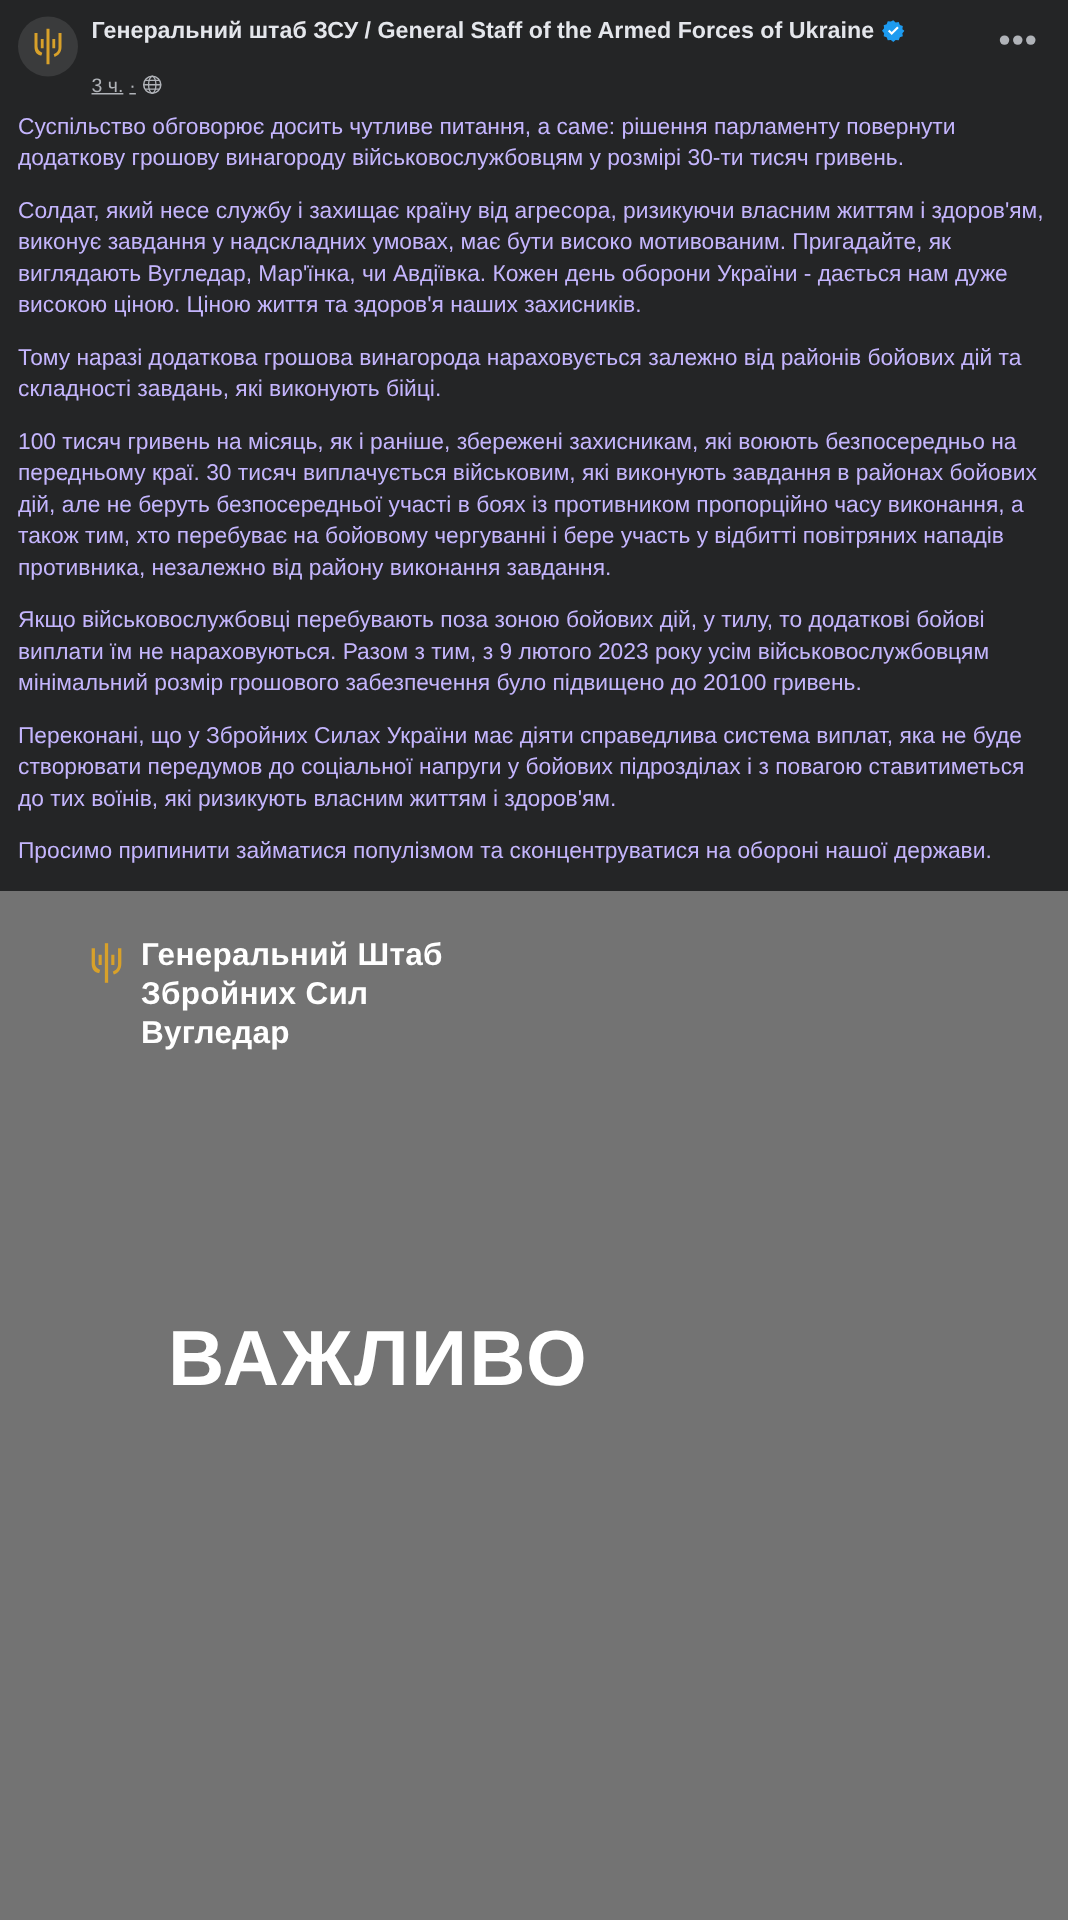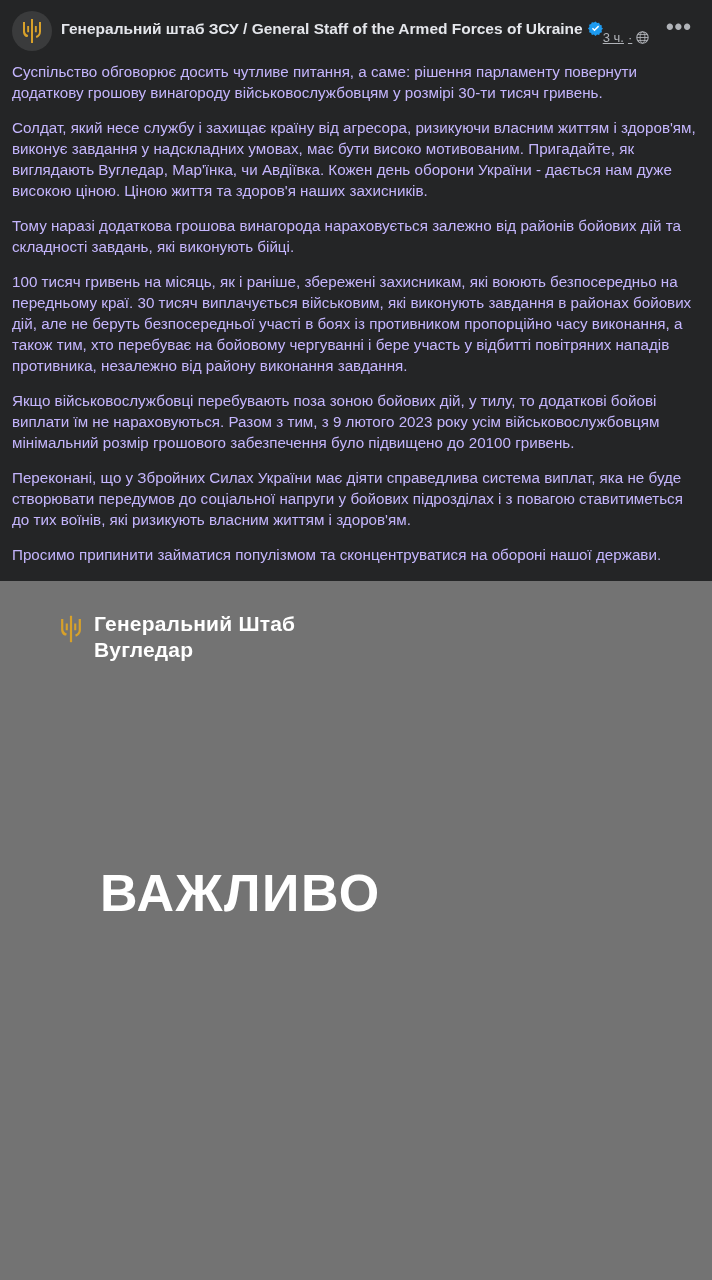--- a/index.html
+++ b/index.html
@@ -35,20 +35,21 @@
     background: #3a3b3c;
     display: flex;
     align-items: center;
     justify-content: center;
     margin-right: 9px;
     margin-top: 1px;
   }
   .avatar svg { display: block; }
   .header-text {
     display: flex;
+    flex-direction: column;
     justify-content: flex-start;
     padding-top: 1px;
     flex: 1;
     min-width: 0;
   }
   .name-row {
     display: flex;
     align-items: center;
     gap: 5px;
     line-height: 19px;
@@ -129,21 +130,21 @@
   }
   .img-brand-text {
     font-size: 21px;
     font-weight: bold;
     color: #ffffff;
     line-height: 26px;
     letter-spacing: 0.2px;
   }
   .img-headline {
     position: absolute;
-    left: 100px;
+    left: 112px;
     top: 282px;
     font-size: 52px;
     font-weight: bold;
     color: #ffffff;
     letter-spacing: 1.5px;
   }
 </style>
 </head>
 <body>
 
@@ -200,19 +201,20 @@
       <span class="img-brand-emblem">
         <svg width="22" height="28" viewBox="0 0 20 24" aria-hidden="true">
           <path d="M9 0h2v24H9z" fill="#d8a12a"></path>
           <path d="M1 3h2v9c0 2.2 1.6 3.6 3.2 4.1l-.6 1.9C3.2 18.2 1 16 1 12.4V3z" fill="#d8a12a"></path>
           <path d="M17 3h2v9.4c0 3.6-2.2 5.8-4.6 6.6l-.6-1.9c1.6-.5 3.2-1.9 3.2-4.1V3z" fill="#d8a12a"></path>
           <path d="M5.2 7h1.9v6.2H5.2zM12.9 7h1.9v6.2h-1.9z" fill="#d8a12a"></path>
         </svg>
       </span>
       <div class="img-brand-text">
         <div>Генеральний Штаб</div>
+        <div>Збройних Сил</div>
         <div>Вугледар</div>
       </div>
     </div>
     <div class="img-headline">ВАЖЛИВО</div>
   </div>
 
 </div>
 
 </body></html>

